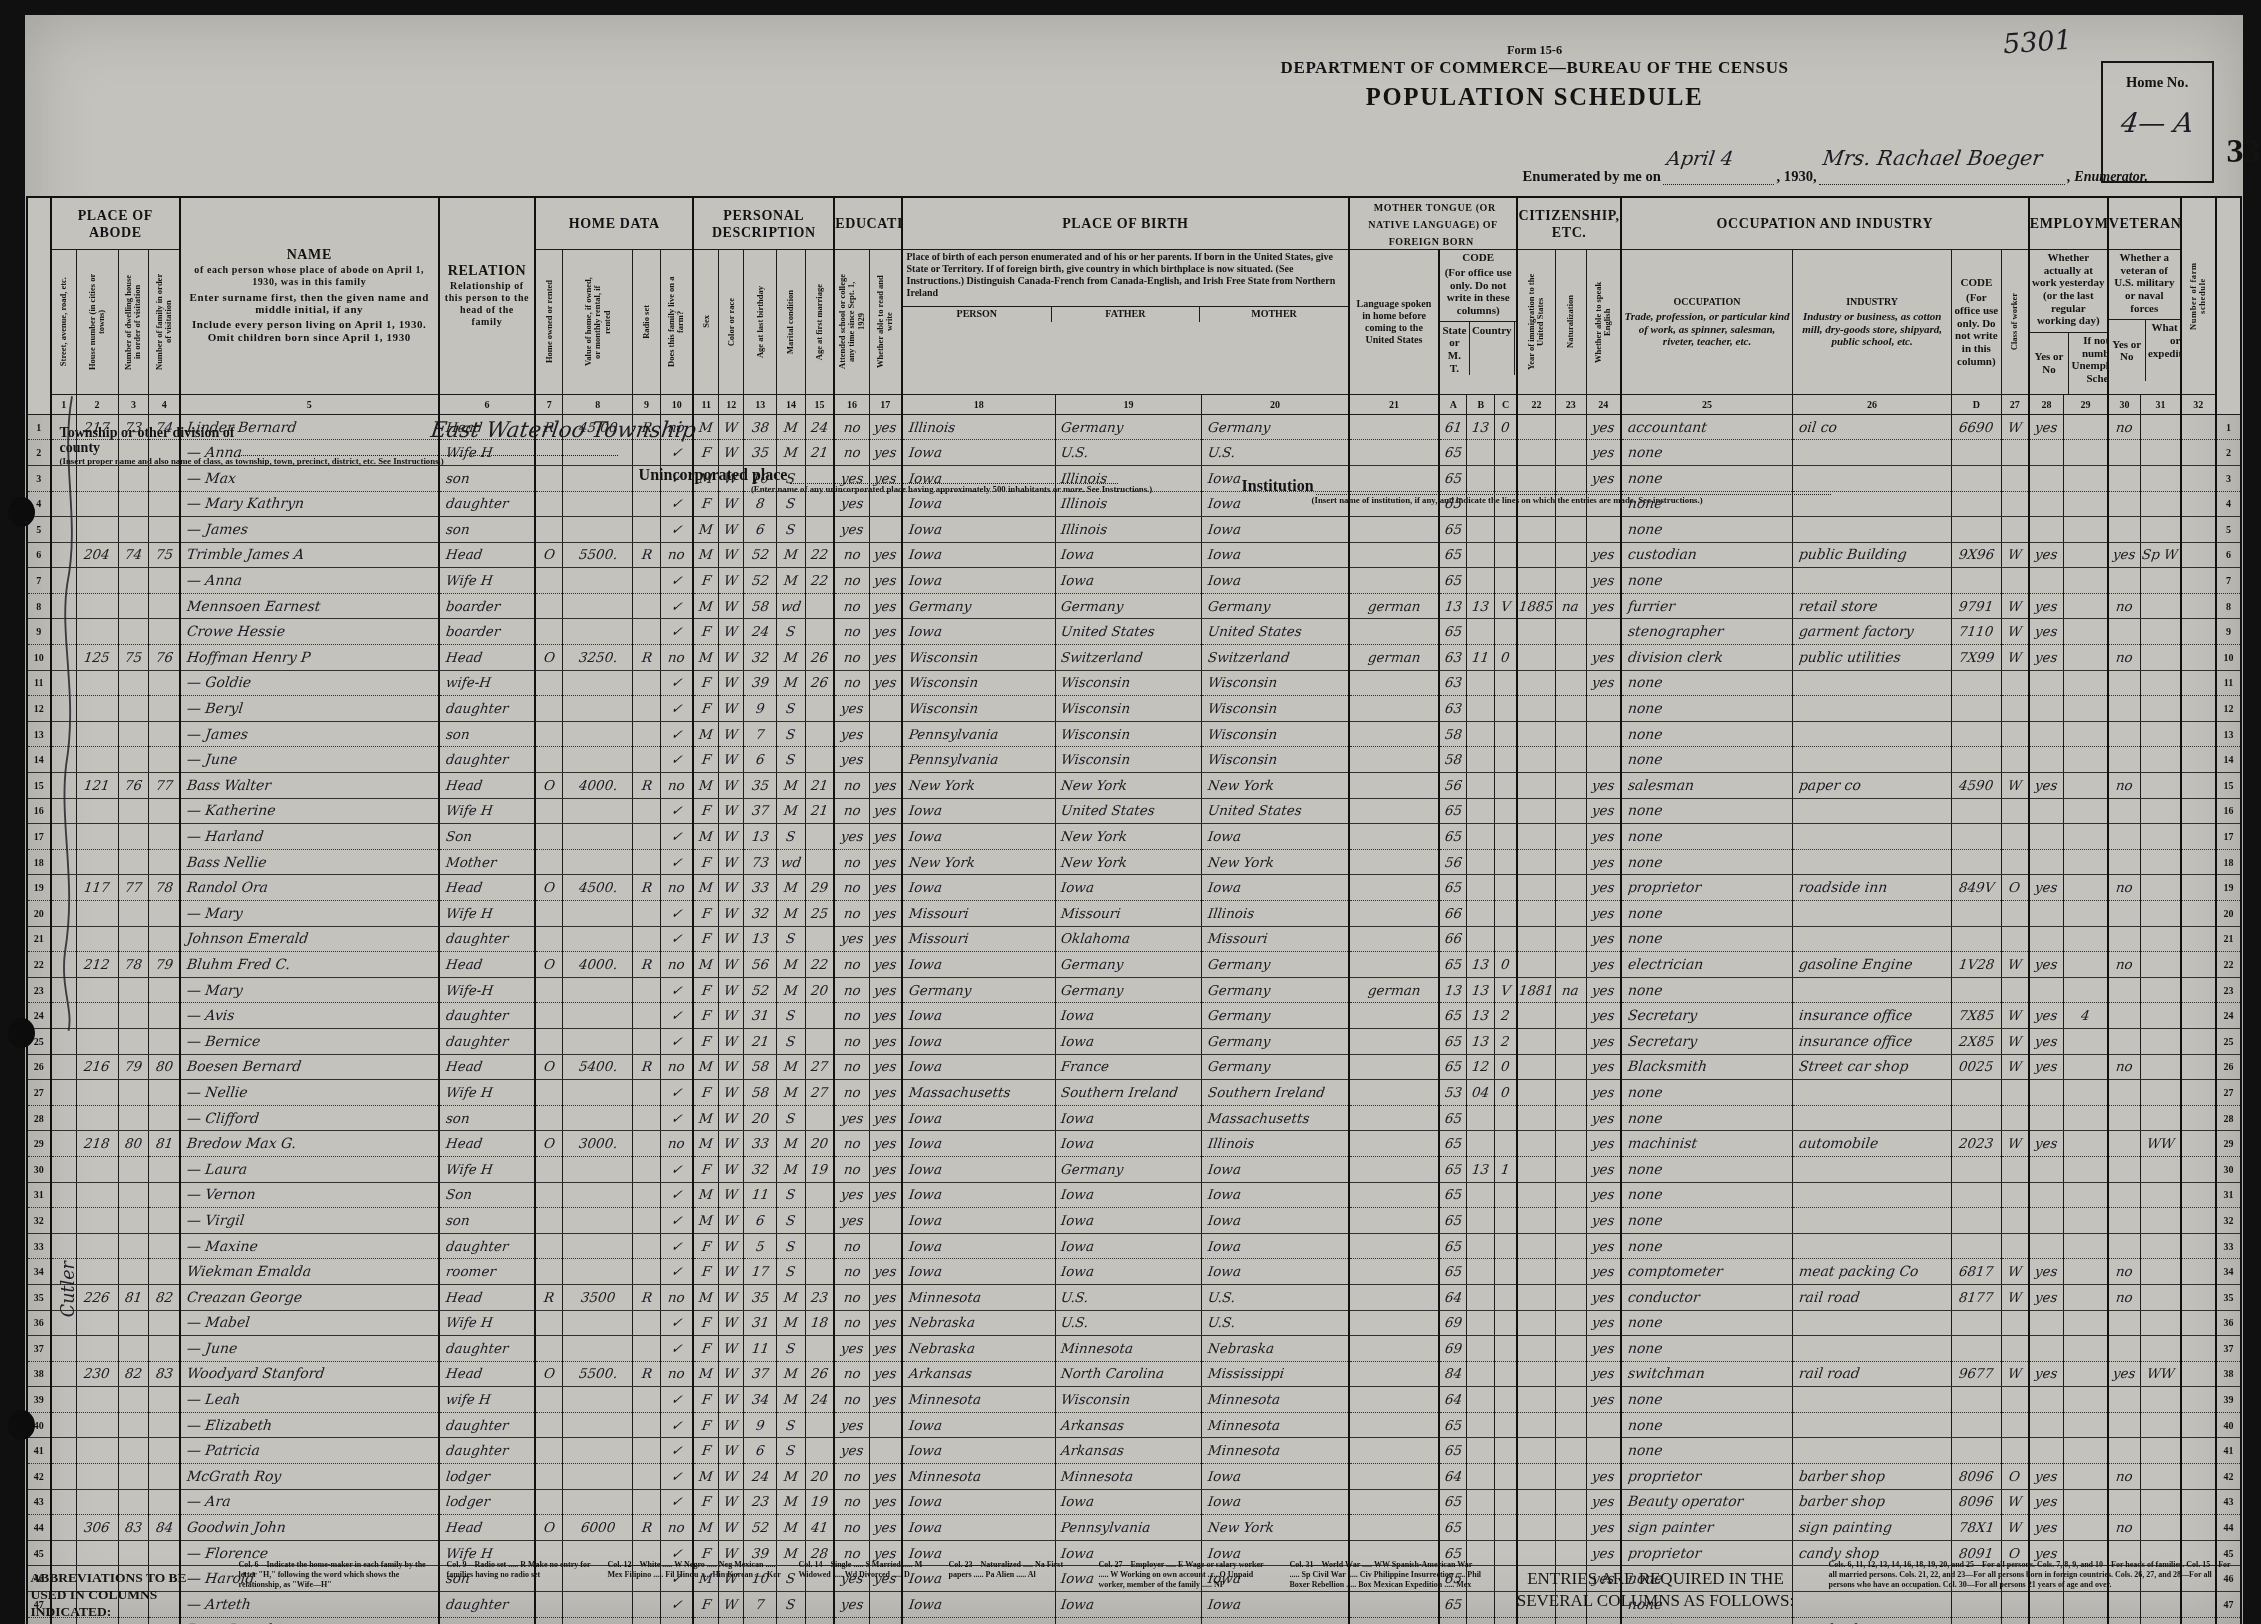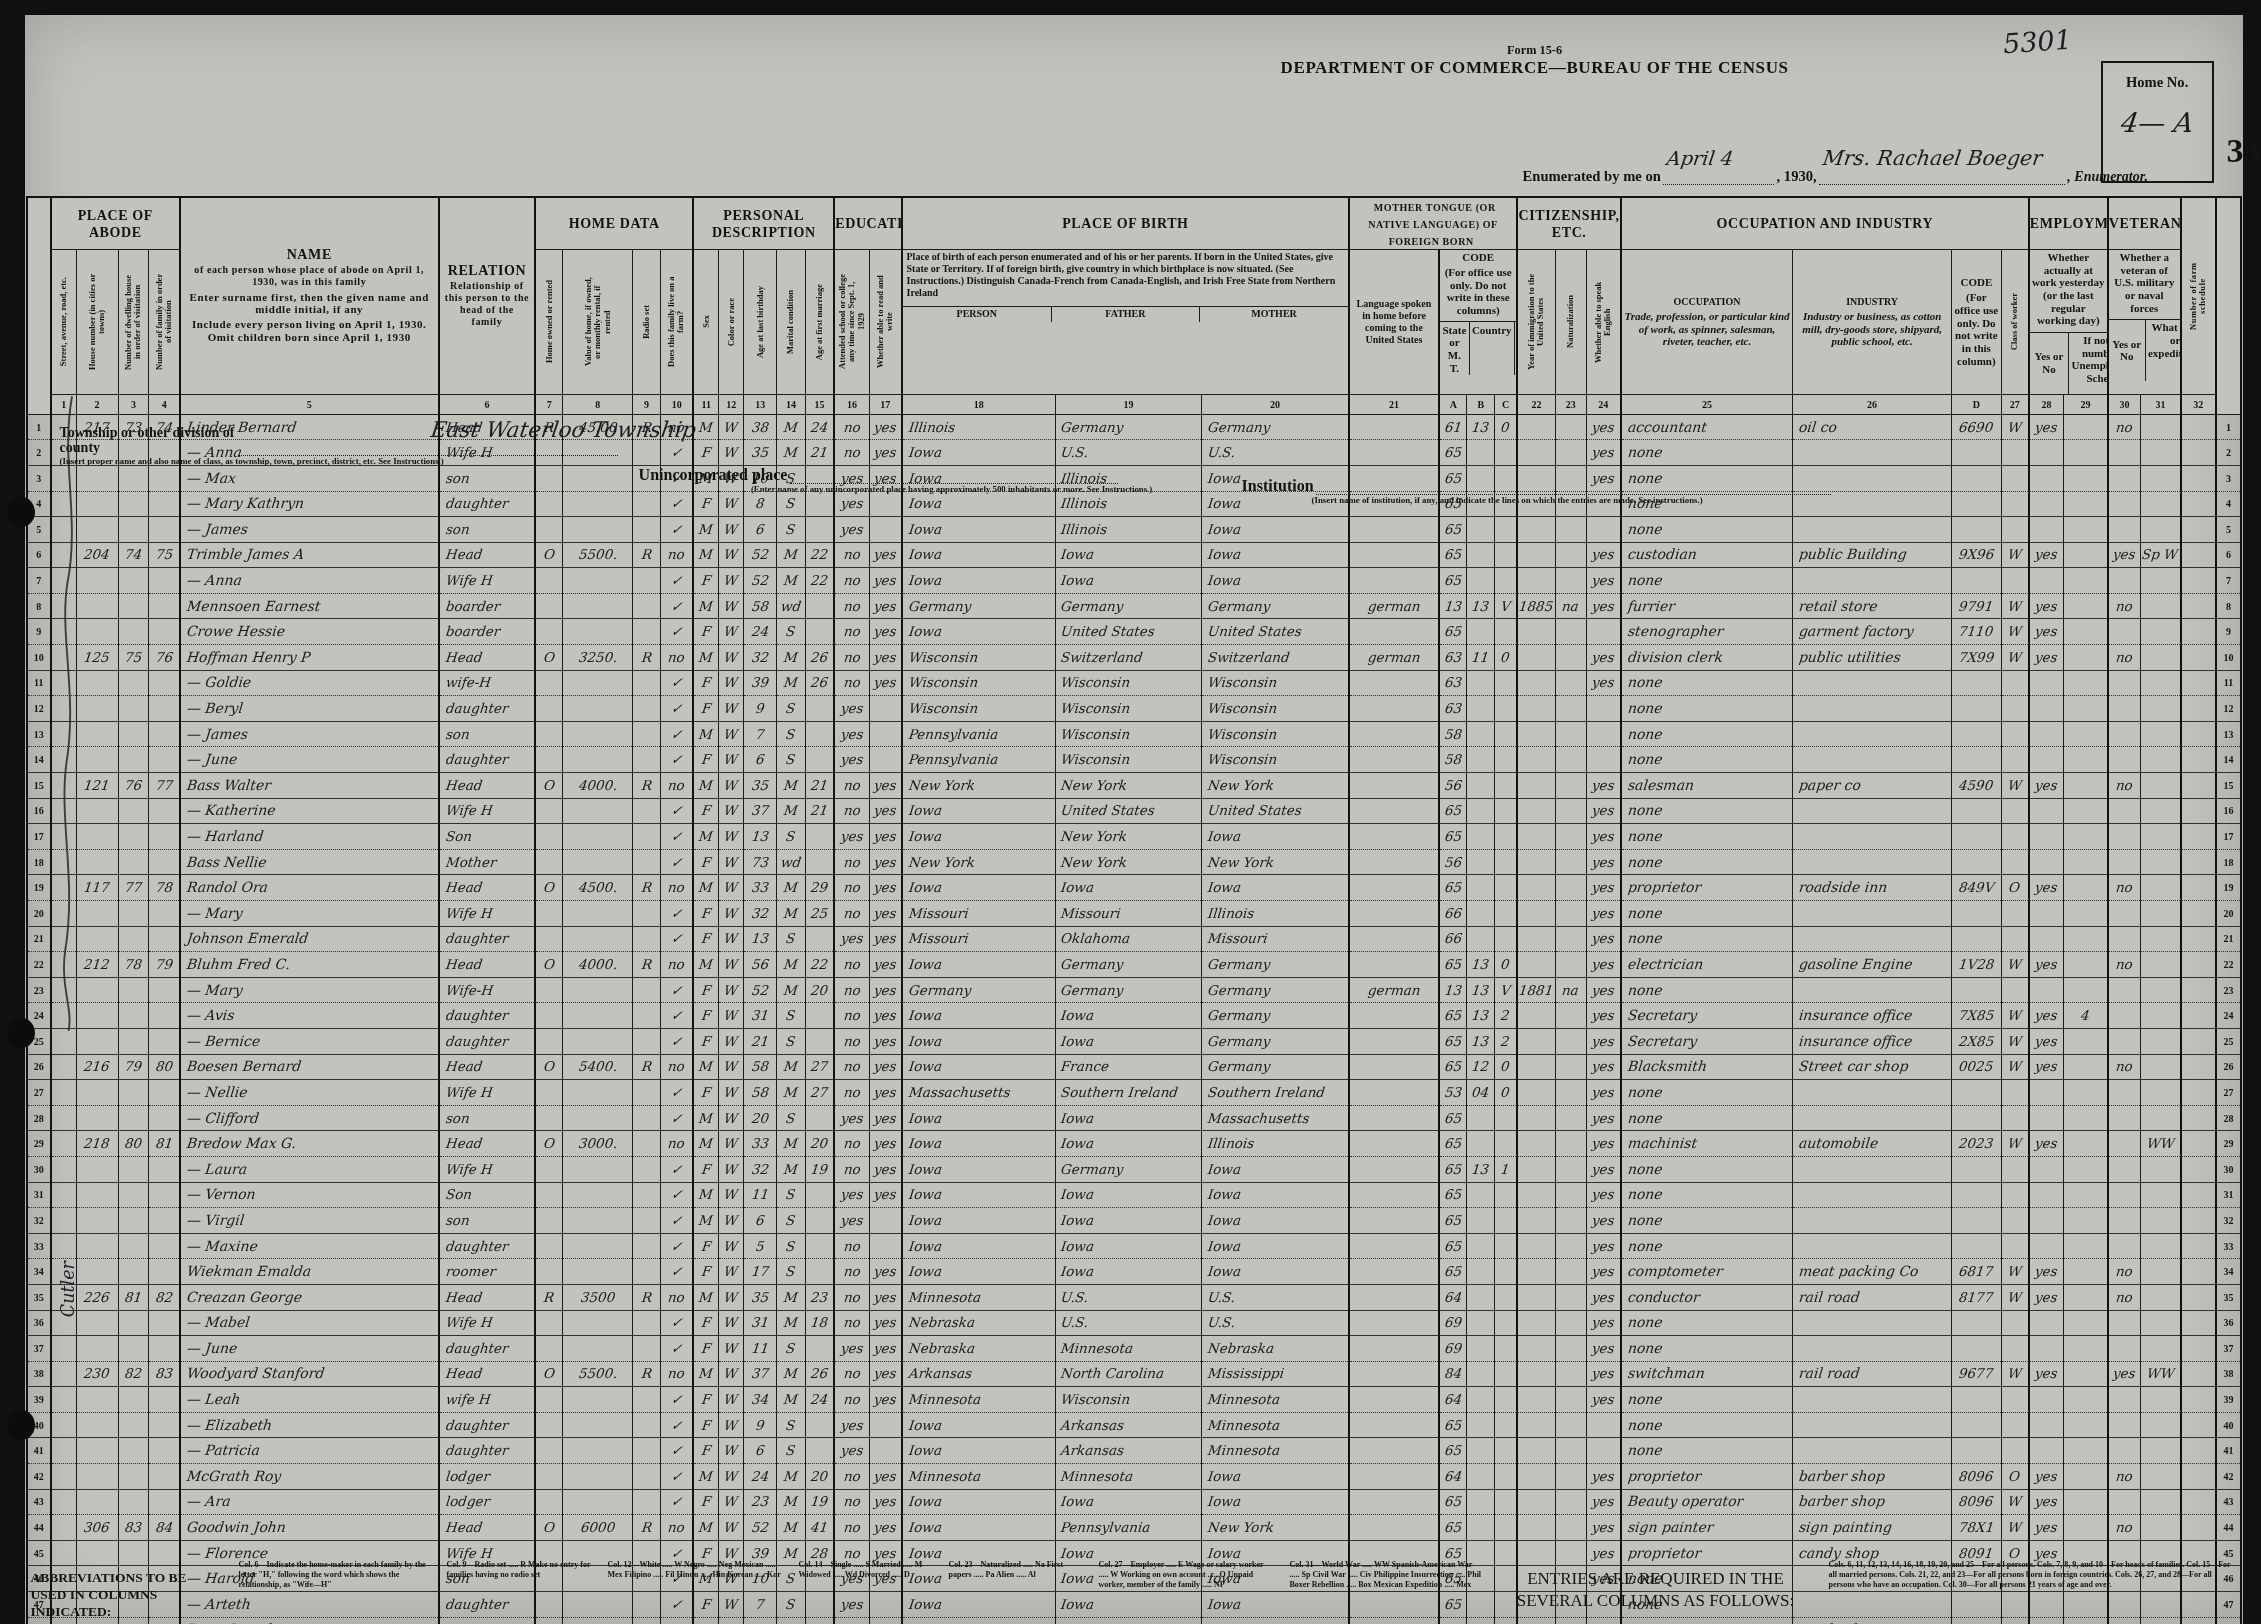--- a/index.html
+++ b/index.html
@@ -105,20 +105,21 @@
 
     <div class="field" style="left:614px;top:451px;width:556px;">
       <span class="lbl">Unincorporated place</span>
       <span class="fline" style="display:inline-block;width:328px;vertical-align:bottom;">&nbsp;</span>
       <div class="cap" style="padding-left:70px;text-align:center;">(Enter name of any unincorporated place having approximately 500 inhabitants or more.   See Instructions.)</div>
     </div>
 
     <div class="titles" style="left:1159px;top:28px;width:702px;">
       <div class="t-form">Form 15-6</div>
       <div class="t-dept">DEPARTMENT OF COMMERCE—BUREAU OF THE CENSUS</div>
+      <div class="t-sub">POPULATION SCHEDULE</div>
     </div>
 
     <div class="field" style="left:1217px;top:462px;width:644px;">
       <span class="lbl">Institution</span>
       <span class="fline" style="display:inline-block;width:515px;vertical-align:bottom;">&nbsp;</span>
       <div class="cap" style="padding-left:70px;">(Insert name of institution, if any, and indicate the lines on which the entries are made.   See instructions.)</div>
     </div>
 
     <div class="stamp hw" style="left:1978px;top:10.5px;transform:rotate(-4deg);">5301</div>
 

